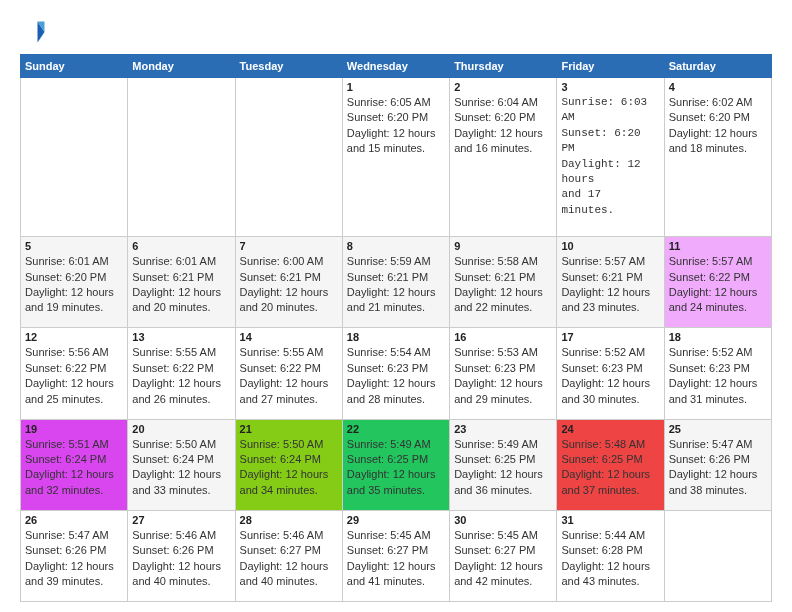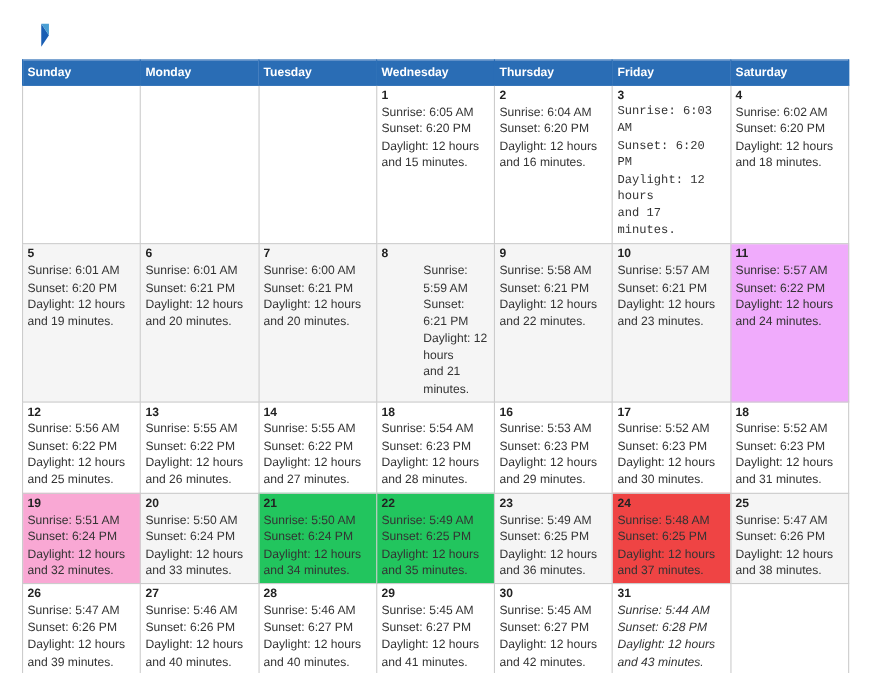--- a/index.html
+++ b/index.html
@@ -182,21 +182,21 @@
           </td>
           <td style="background-color: rgb(245, 245, 245);">
             <span class="day-num">7</span>
             <div class="day-info" style="white-space: pre-line;">Sunrise: 6:00 AM
 Sunset: 6:21 PM
 Daylight: 12 hours
 and 20 minutes.</div>
           </td>
           <td style="background-color: rgb(245, 245, 245);">
             <span class="day-num">8</span>
-            <div class="day-info" style="white-space: pre-line; margin-left: 38px;">Sunrise: 5:59 AM
+            <div class="day-info" style="white-space: pre-line;">Sunrise: 5:59 AM
 Sunset: 6:21 PM
 Daylight: 12 hours
 and 21 minutes.</div>
           </td>
           <td style="background-color: rgb(245, 245, 245);">
             <span class="day-num">9</span>
             <div class="day-info" style="white-space: pre-line;">Sunrise: 5:58 AM
 Sunset: 6:21 PM
 Daylight: 12 hours
 and 22 minutes.</div>
@@ -261,35 +261,35 @@
           </td>
           <td>
             <span class="day-num">18</span>
             <div class="day-info" style="white-space: pre-line;">Sunrise: 5:52 AM
 Sunset: 6:23 PM
 Daylight: 12 hours
 and 31 minutes.</div>
           </td>
         </tr>
         <tr>
-          <td style="background-color: #f9a8d4; margin-left: 40px;">
+          <td style="background-color: #d946ef; margin-left: 40px;">
             <span class="day-num">19</span>
             <div class="day-info" style="white-space: pre-line;">Sunrise: 5:51 AM
 Sunset: 6:24 PM
 Daylight: 12 hours
 and 32 minutes.</div>
           </td>
           <td style="background-color: rgb(245, 245, 245);">
             <span class="day-num">20</span>
             <div class="day-info" style="white-space: pre-line;">Sunrise: 5:50 AM
 Sunset: 6:24 PM
 Daylight: 12 hours
 and 33 minutes.</div>
           </td>
-          <td style="background-color: #22c55e;">
+          <td style="background-color: #84cc16;">
             <span class="day-num">21</span>
             <div class="day-info" style="white-space: pre-line;">Sunrise: 5:50 AM
 Sunset: 6:24 PM
 Daylight: 12 hours
 and 34 minutes.</div>
           </td>
           <td style="background-color: #22c55e;">
             <span class="day-num">22</span>
             <div class="day-info" style="white-space: pre-line;">Sunrise: 5:49 AM
 Sunset: 6:25 PM
@@ -349,21 +349,21 @@
           </td>
           <td>
             <span class="day-num">30</span>
             <div class="day-info" style="white-space: pre-line;">Sunrise: 5:45 AM
 Sunset: 6:27 PM
 Daylight: 12 hours
 and 42 minutes.</div>
           </td>
           <td>
             <span class="day-num">31</span>
-            <div class="day-info" style="white-space: pre-line; font-style: italic;">Sunrise: 5:44 AM
+            <div class="day-info" style="white-space: pre-line;">Sunrise: 5:44 AM
 Sunset: 6:28 PM
 Daylight: 12 hours
 and 43 minutes.</div>
           </td>
           <td class="empty"></td>
         </tr>
       </tbody>
   </table>
 </div>
 

